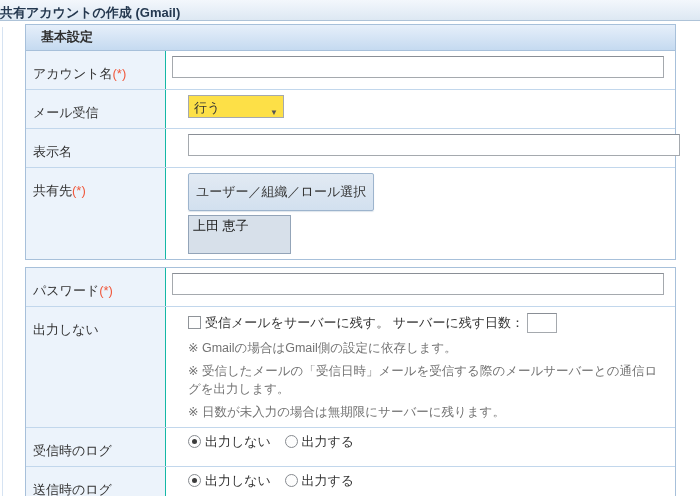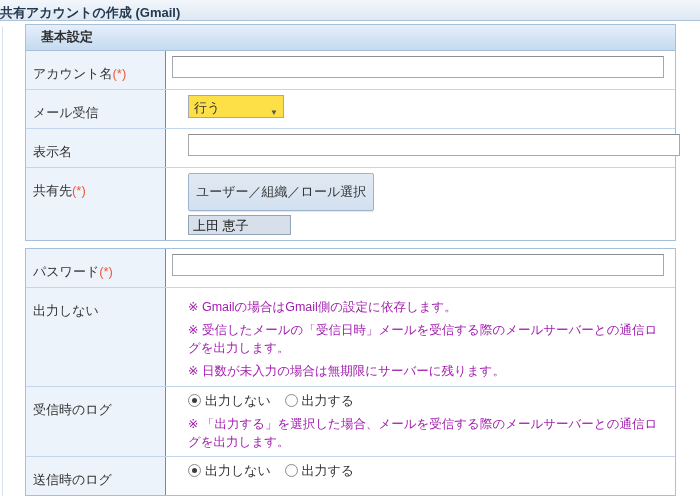--- a/index.html
+++ b/index.html
@@ -67,21 +67,21 @@
     display: inline-block;
     background: linear-gradient(#e2eaf3, #d2e0ef);
     border: 1px solid #9db4cd;
     border-radius: 2px;
     padding: 9px 7px;
     color: #333; cursor: pointer;
     box-shadow: 0 1px 1px rgba(120,150,180,0.25);
   }
   .user-listbox {
     margin-top: 4px;
-    width: 103px; height: 20px;
+    width: 103px; height: 39px;
     background: #d7e0ea;
     border: 1px solid #93a4b8;
     padding: 1px 4px;
     color: #222;
     overflow: hidden;
   }
   input[type="checkbox"] {
     appearance: none; -webkit-appearance: none;
     width: 13px; height: 13px;
     border: 1px solid #8f9398; background: #fdfdfd;
@@ -93,21 +93,21 @@
     border: 1px solid #878b90; background: #fdfdfd;
     vertical-align: -2px; margin-right: 4px;
     position: relative;
   }
   input[type="radio"]:checked::after {
     content: ''; position: absolute;
     left: 3px; top: 3px; width: 5px; height: 5px;
     border-radius: 50%; background: #3c3c3c;
   }
   .radio-group label { margin-right: 10px; }
-  .note { color: #a21caf; font-size: 12.5px; margin-top: 5px; line-height: 1.45; }
+  .note { color: #737373; font-size: 12.5px; margin-top: 5px; line-height: 1.45; }
   .check-line { line-height: 22px; }
 </style>
 </head>
 <body>
 
 <div class="page">
 
   <div class="titlebar">共有アカウントの作成 (Gmail)</div>
 
   <div class="content">
@@ -156,34 +156,37 @@
       <div class="row">
         <div class="lcell"><span>パスワード</span><span class="req">(*)</span></div>
         <div class="vcell">
           <input type="text" style="">
         </div>
       </div>
 
       <div class="row">
         <div class="lcell">出力しない</div>
         <div class="vcell">
+          <div class="check-line">
+            <input type="checkbox" style=""><span>受信メールをサーバーに残す。</span>
+            <span>サーバーに残す日数：</span><input type="text" class="days" style="">
+          </div>
           <div class="note">※ Gmailの場合はGmail側の設定に依存します。</div>
           <div class="note">※ 受信したメールの「受信日時」メールを受信する際のメールサーバーとの通信ログを出力します。</div>
           <div class="note">※ 日数が未入力の場合は無期限にサーバーに残ります。</div>
         </div>
       </div>
 
       <div class="row">
         <div class="lcell">受信時のログ</div>
         <div class="vcell">
           <div class="radio-group">
             <label><input type="radio" name="receive_log" checked="" style=""><span>出力しない</span></label>
             <label><input type="radio" name="receive_log" style=""><span>出力する</span></label>
           </div>
-          <div class="note">※ 「出力する」を選択した場合、メールを受信する際のメールサーバーとの通信ログを出力します。</div>
         </div>
       </div>
 
       <div class="row">
         <div class="lcell">送信時のログ</div>
         <div class="vcell">
           <div class="radio-group">
             <label><input type="radio" name="send_log" checked="" style=""><span>出力しない</span></label>
             <label><input type="radio" name="send_log" style=""><span>出力する</span></label>
           </div>

